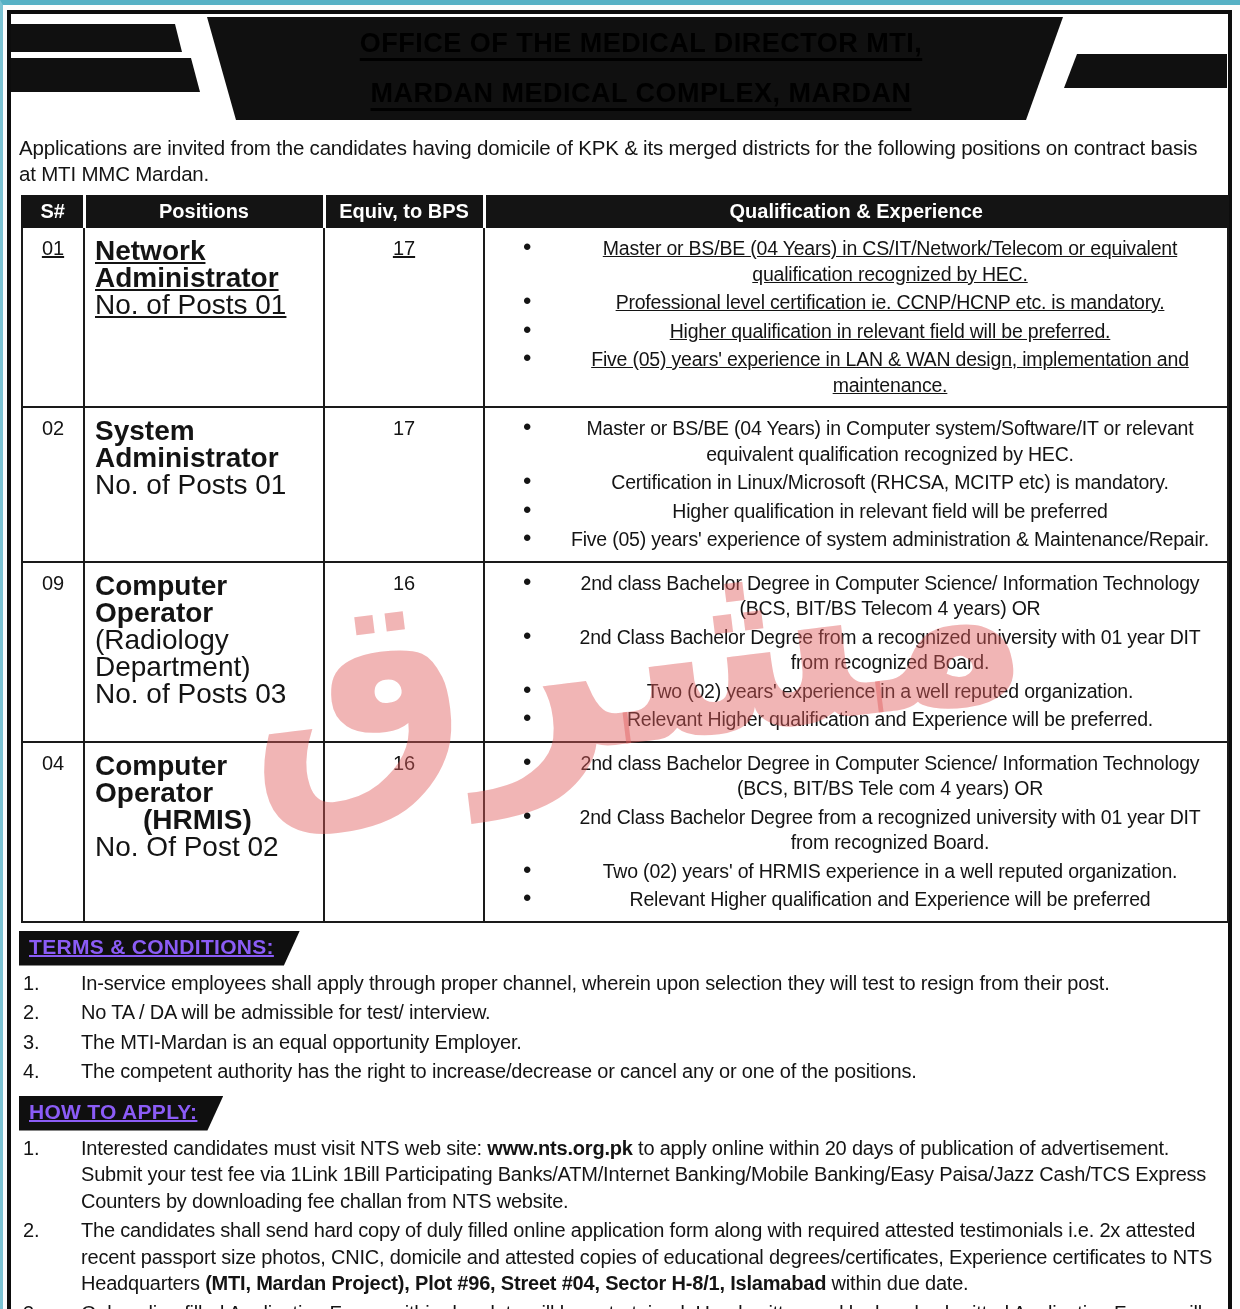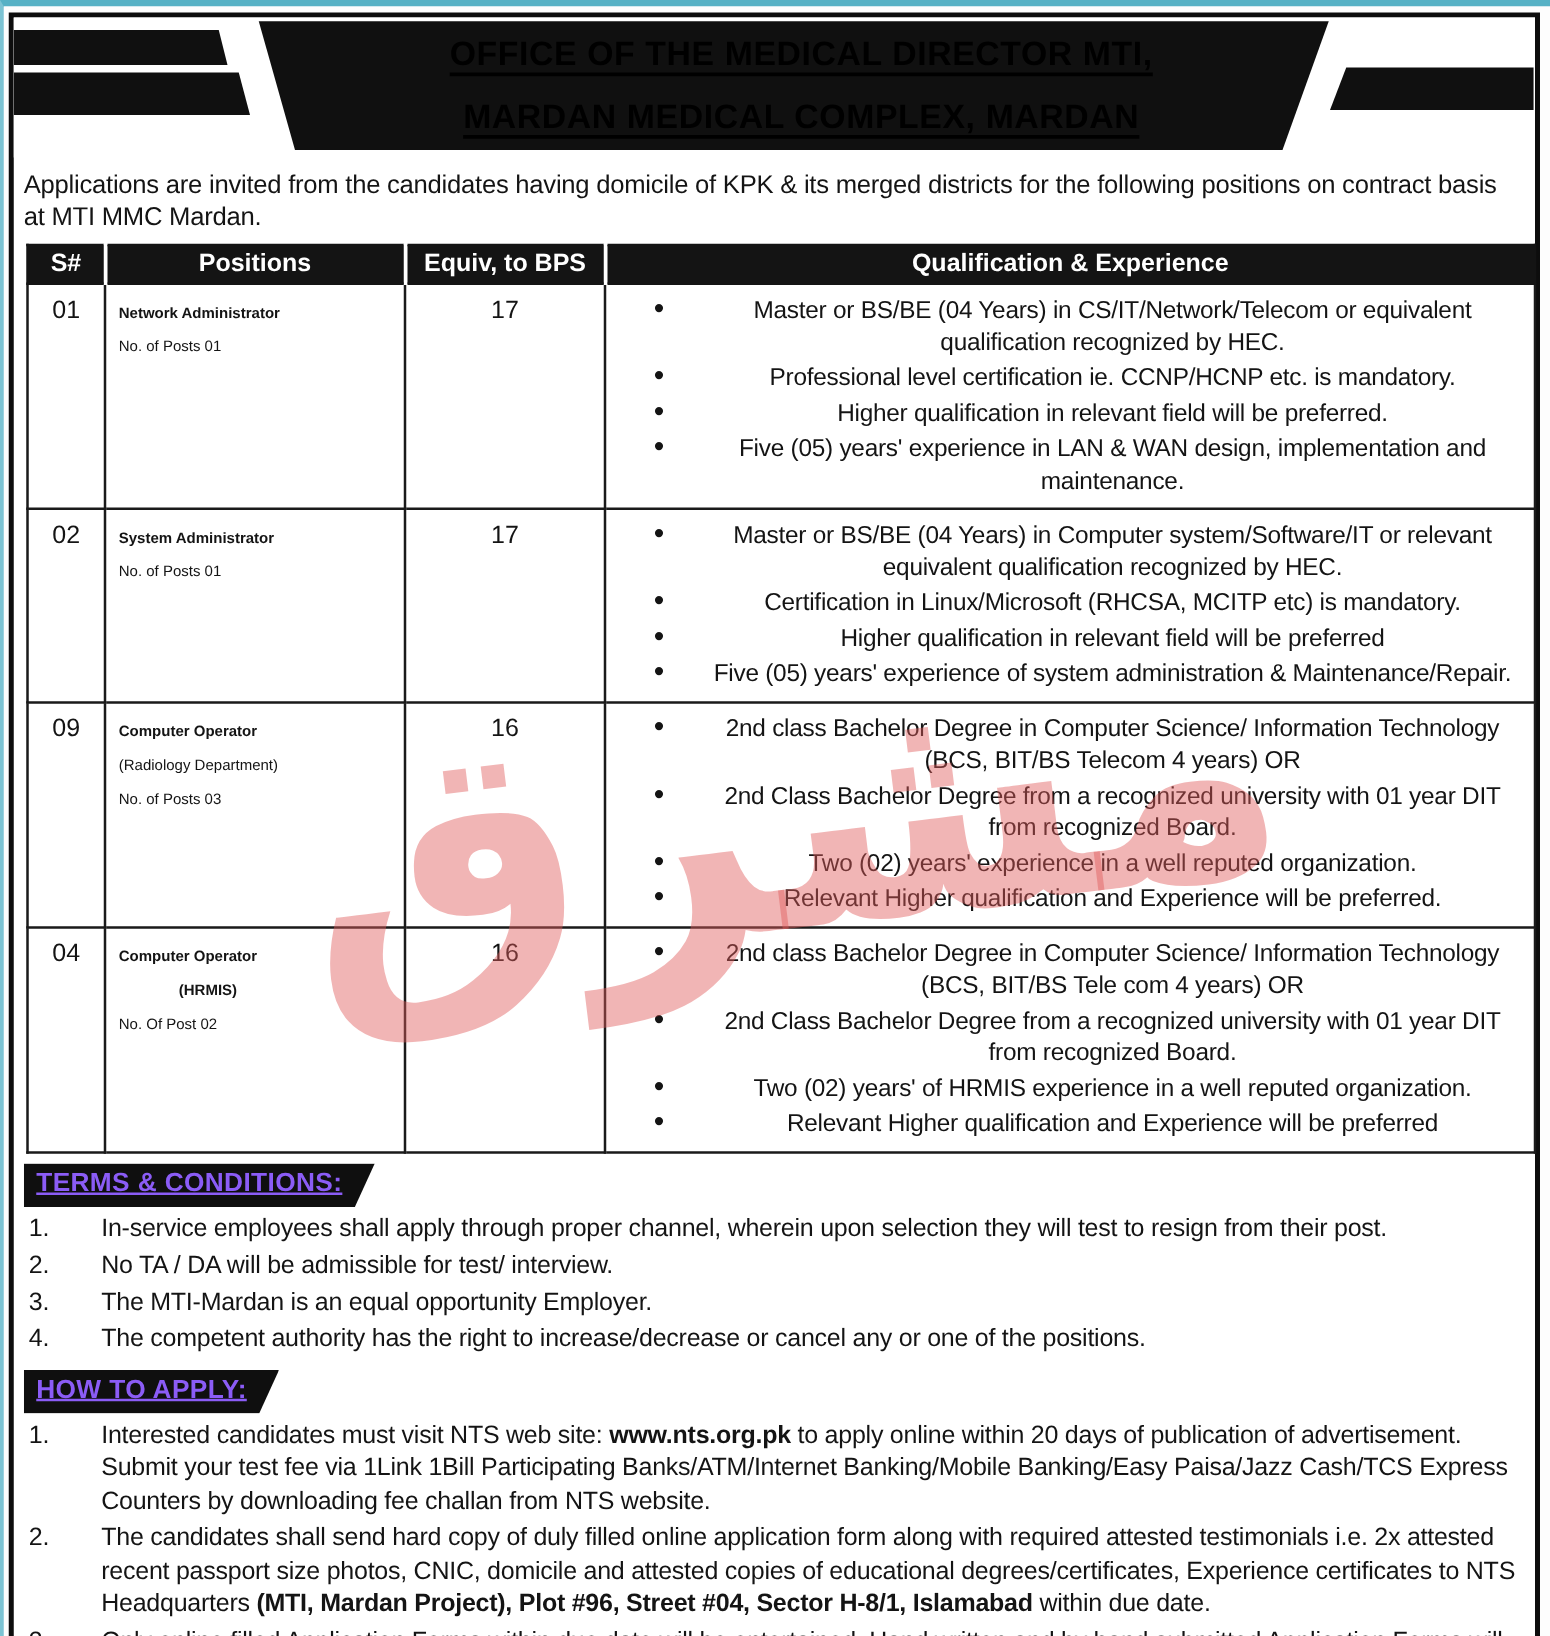--- a/index.html
+++ b/index.html
@@ -26,21 +26,21 @@
 
   
   .jobs-table { width:1208px; margin:4px 0 0 10px; border-collapse:collapse; table-layout:fixed; }
   .jobs-table th {
     background:#141414; color:#ffffff; font-size:20px; font-weight:bold;
     padding:3px 2px; border:2px solid #141414; border-left:3px solid #ffffff;
   }
   .jobs-table th:first-child { border-left:2px solid #141414; }
   .jobs-table td { border:2px solid #1a1a1a; vertical-align:top; }
   .sno-cell  { text-align:center; font-size:20px; padding-top:9px; }
-  .pos-cell  { padding:9px 4px 4px 10px; font-size:12px; line-height:27px; }
+  .pos-cell  { padding:9px 4px 4px 10px; font-size:28px; line-height:27px; }
   .pos-name  { font-weight:bold; }
   .pos2.bold { font-weight:bold;margin-left:48px; }
   .bps-cell  { text-align:center; font-size:20px; padding-top:9px; }
   .qual-cell { padding:5px 6px 5px 0; }
   ul.quals { margin:0; padding:0; list-style:none;text-align:center; }
   ul.quals li { position:relative; padding-left:74px; font-size:19.5px; line-height:25.5px; margin:3px 0; letter-spacing:-0.2px; }
   ul.quals li::before { content:"\2022"; position:absolute; left:38px; top:-2px; font-size:24px; }
 
   
   .section-badge {
@@ -94,21 +94,21 @@
       </colgroup>
       <thead>
         <tr>
           <th>S#</th>
           <th>Positions</th>
           <th>Equiv, to BPS</th>
           <th>Qualification &amp; Experience</th>
         </tr>
       </thead>
       <tbody>
-        <tr style="height:150px;">
+        <tr style="height:150px;text-decoration:underline;">
           <td class="sno-cell">01</td>
           <td class="pos-cell">
             <div class="pos-name">Network Administrator</div>
             <div class="pos2"></div>
             <div>No. of Posts 01</div>
           </td>
           <td class="bps-cell">17</td>
           <td class="qual-cell">
             <ul class="quals">
               <li>Master or BS/BE (04 Years) in CS/IT/Network/Telecom or equivalent qualification recognized by HEC.</li>

